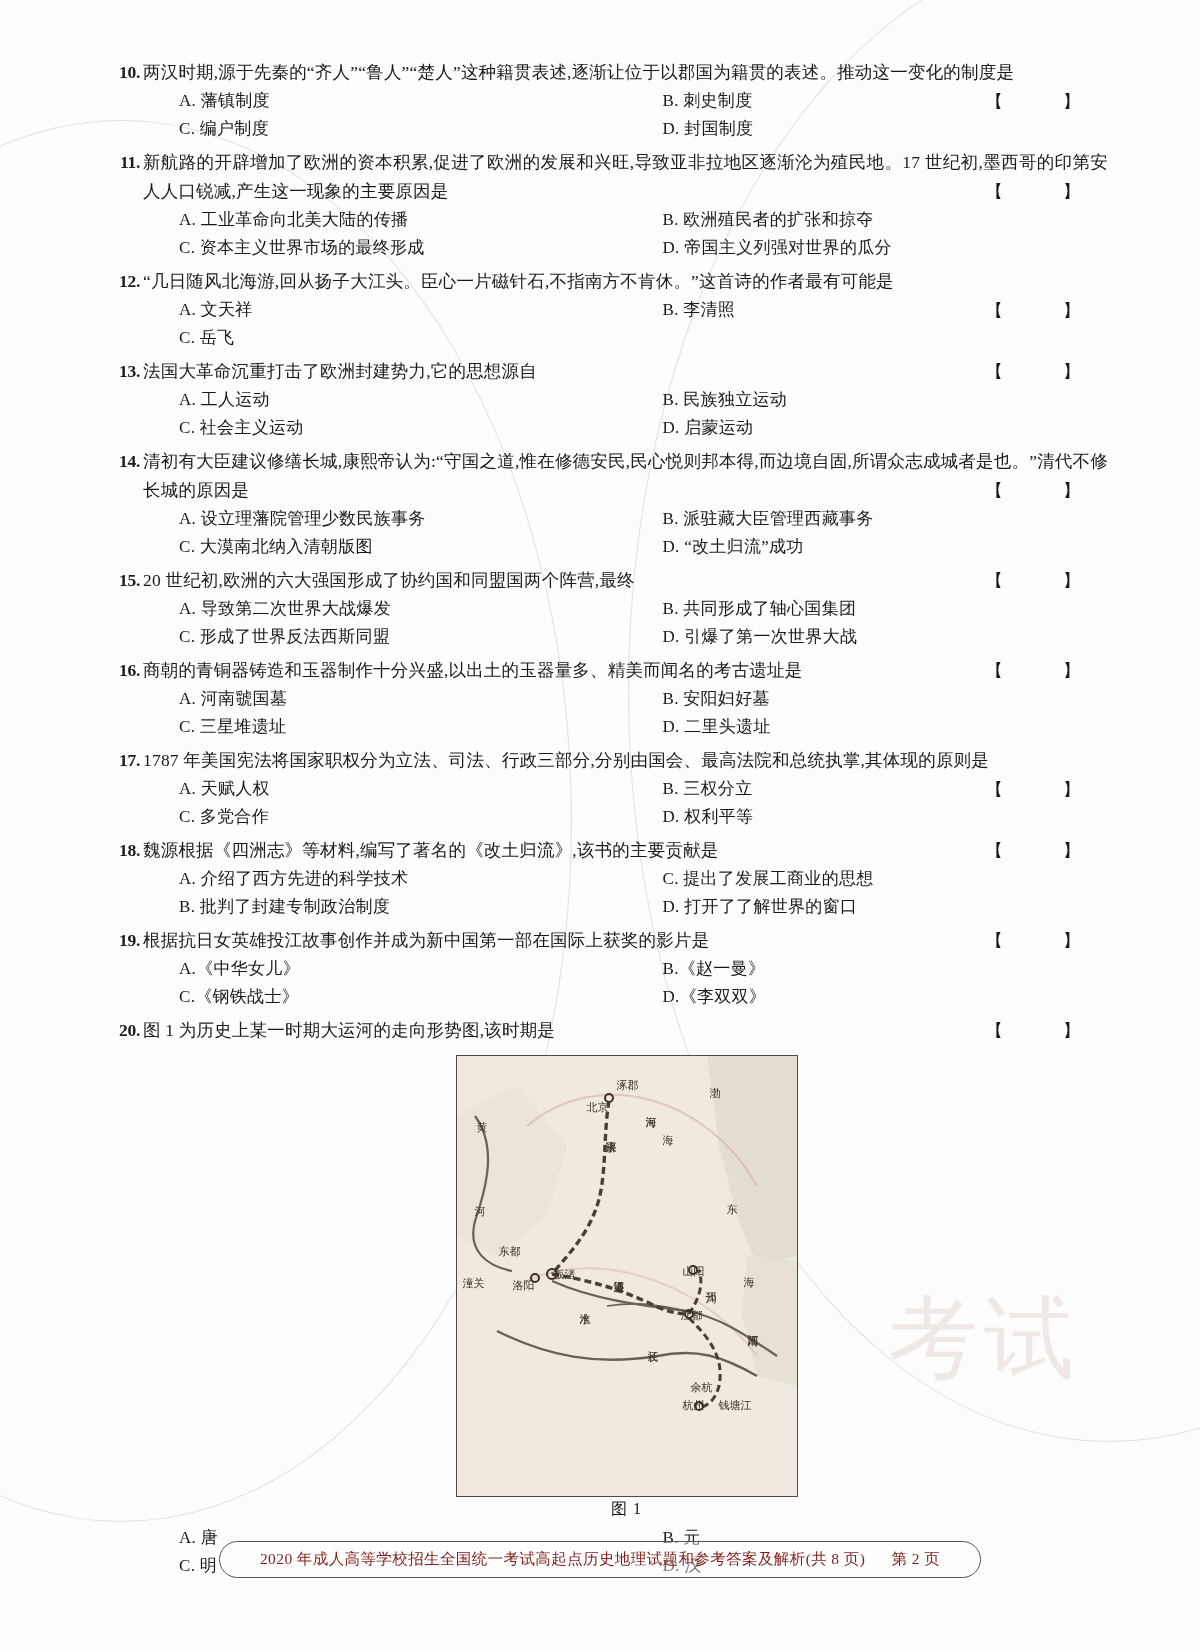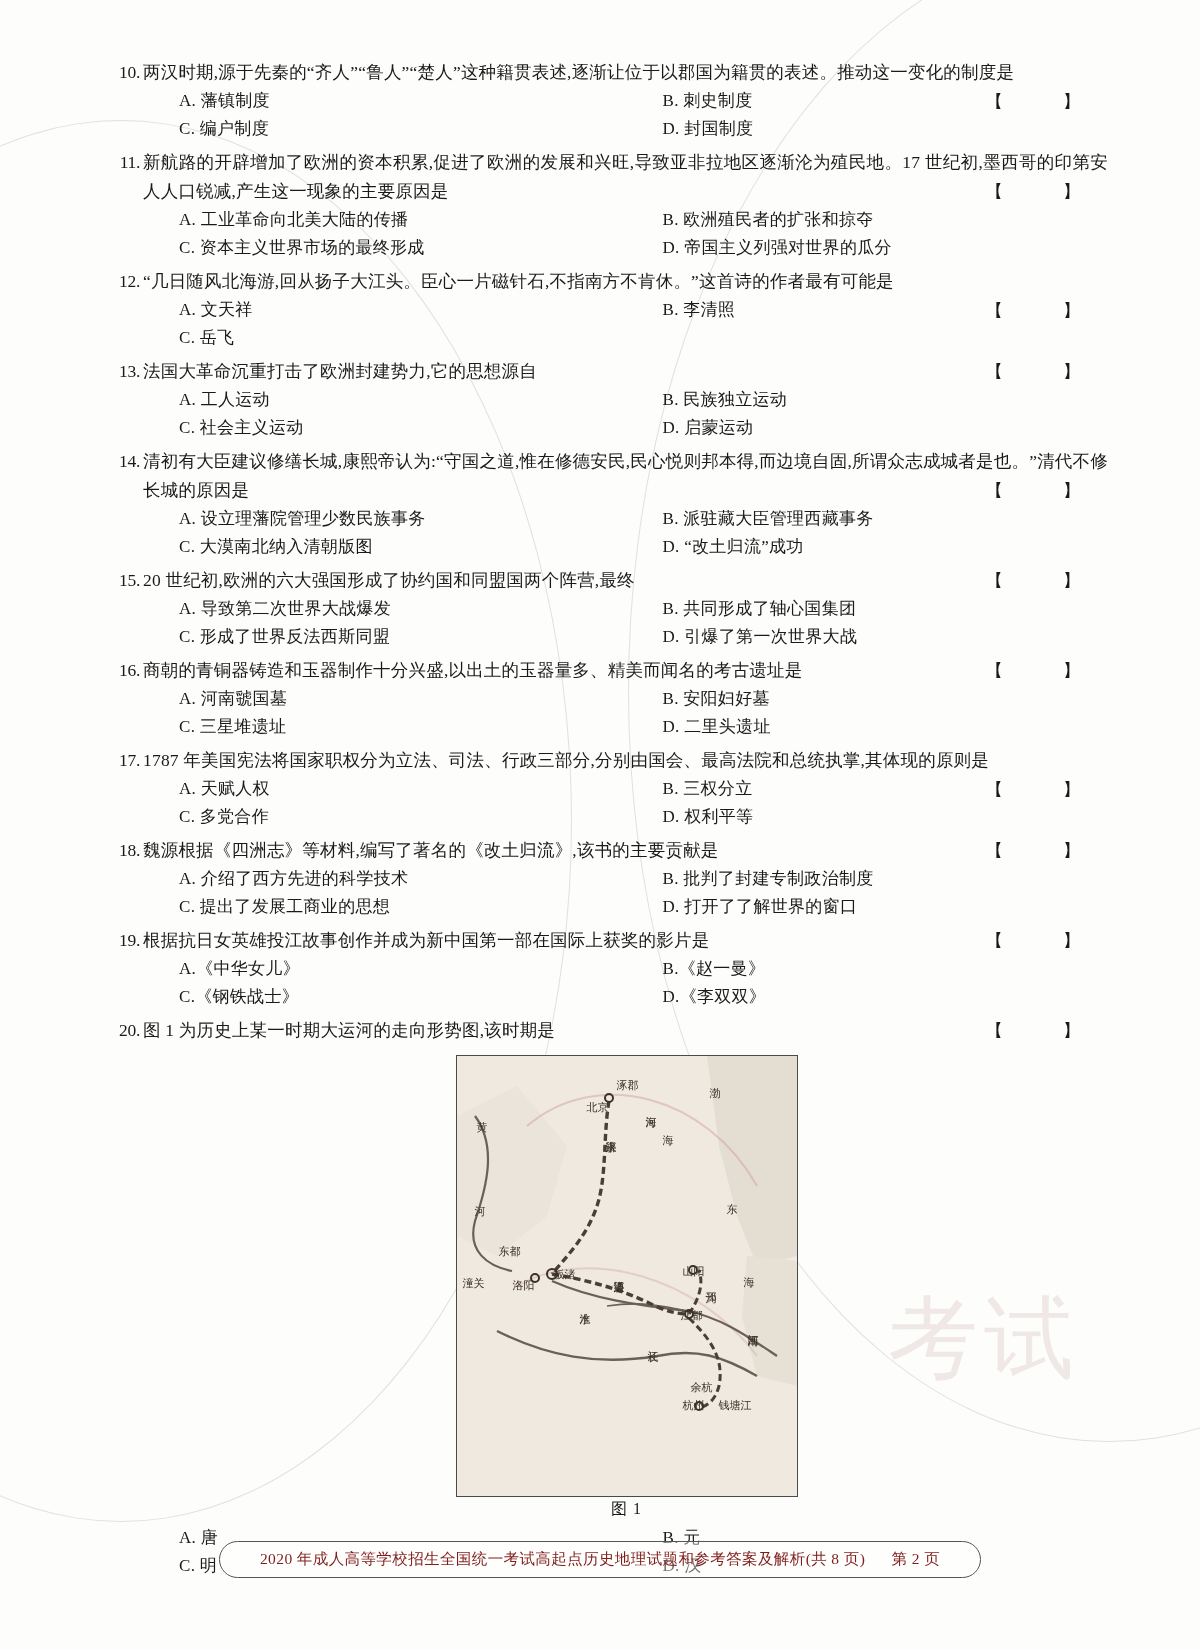--- a/index.html
+++ b/index.html
@@ -41,20 +41,21 @@
     margin-bottom: 5px;
     position: relative;
   }
   .q-num {
     width: 40px;
     flex: 0 0 40px;
     text-align: right;
     font-size: 17.5px;
     line-height: 29px;
     letter-spacing: -0.3px;
+    font-weight: bold;
   }
   .q-body {
     flex: 1 1 auto;
     padding-left: 3px;
   }
   .q-stem {
     font-size: 17.5px;
     line-height: 29px;
     letter-spacing: 0.2px;
     text-align: justify;
@@ -263,22 +264,22 @@
       </div>
     </div>
 
     <div class="q">
       <div class="q-num">18.</div>
       <div class="q-body">
         <div class="q-stem">魏源根据《四洲志》等材料,编写了著名的《改土归流》,该书的主要贡献是</div>
         <div class="bracket" style="top:0px;">【 】</div>
         <div class="opts">
           <div class="opt">A. 介绍了西方先进的科学技术</div>
+          <div class="opt">C. 提出了发展工商业的思想</div>
           <div class="opt">B. 批判了封建专制政治制度</div>
-          <div class="opt">C. 提出了发展工商业的思想</div>
           <div class="opt">D. 打开了了解世界的窗口</div>
         </div>
       </div>
     </div>
 
     <div class="q">
       <div class="q-num">19.</div>
       <div class="q-body">
         <div class="q-stem">根据抗日女英雄投江故事创作并成为新中国第一部在国际上获奖的影片是</div>
         <div class="bracket" style="top:0px;">【 】</div>

